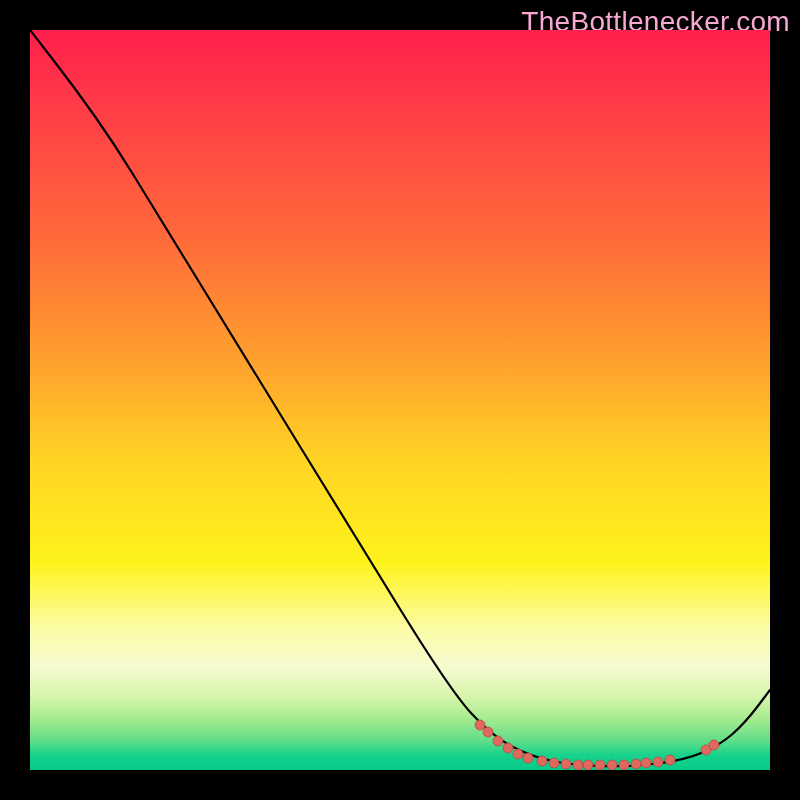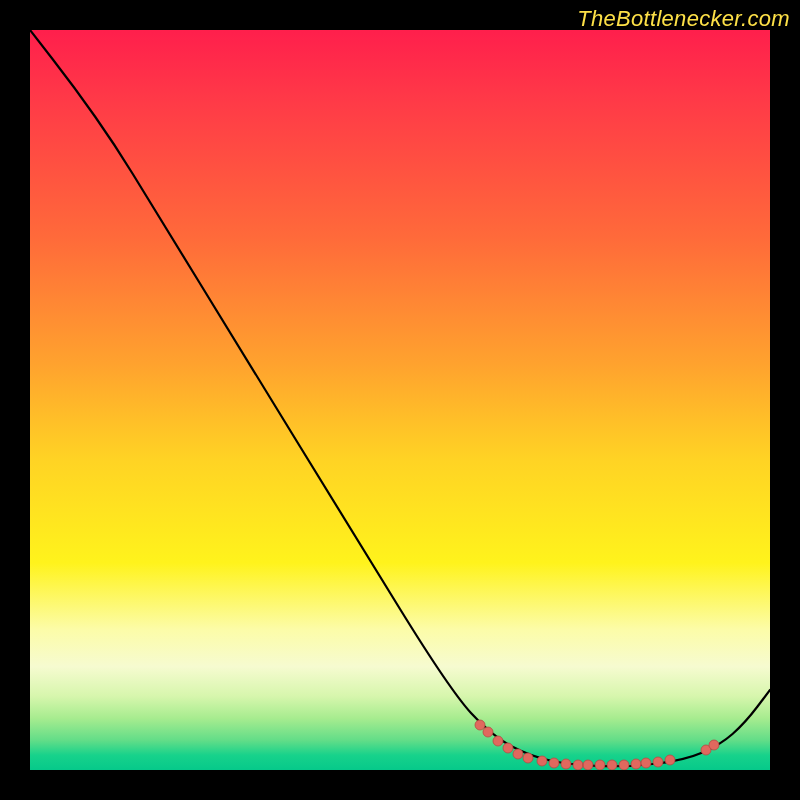--- a/index.html
+++ b/index.html
@@ -64,26 +64,25 @@
   }
   .marker {
     fill: #e0685e;
     stroke: #b64a42;
     stroke-width: 0.8;
   }
   .watermark {
     position: absolute;
     top: 6px;
     right: 10px;
-    color: #fde047;
-    font-size: 22px;
+    color: #f9a8d4;
+    font-size: 28px;
     letter-spacing: 0.3px;
     font-weight: 400;
     user-select: none;
-    font-style: italic;
   }
 </style>
 </head>
 <body>
 
 <div class="stage">
 
   <div class="watermark">TheBottlenecker.com</div>
 
   <div class="plot">

